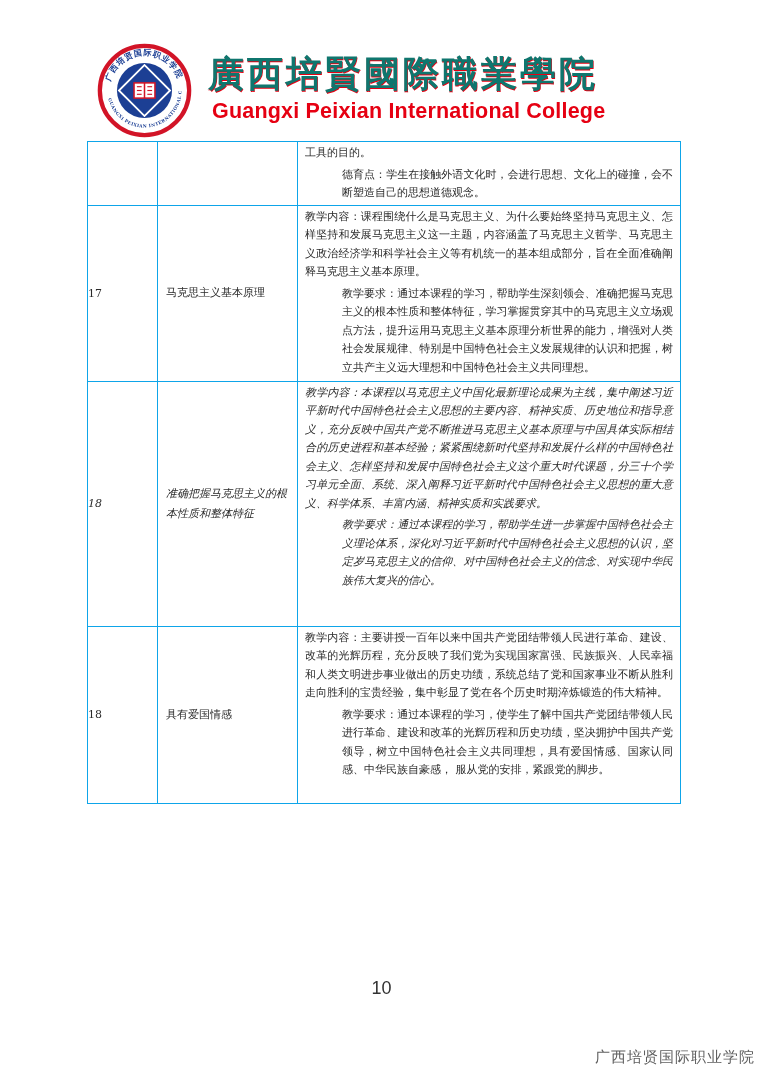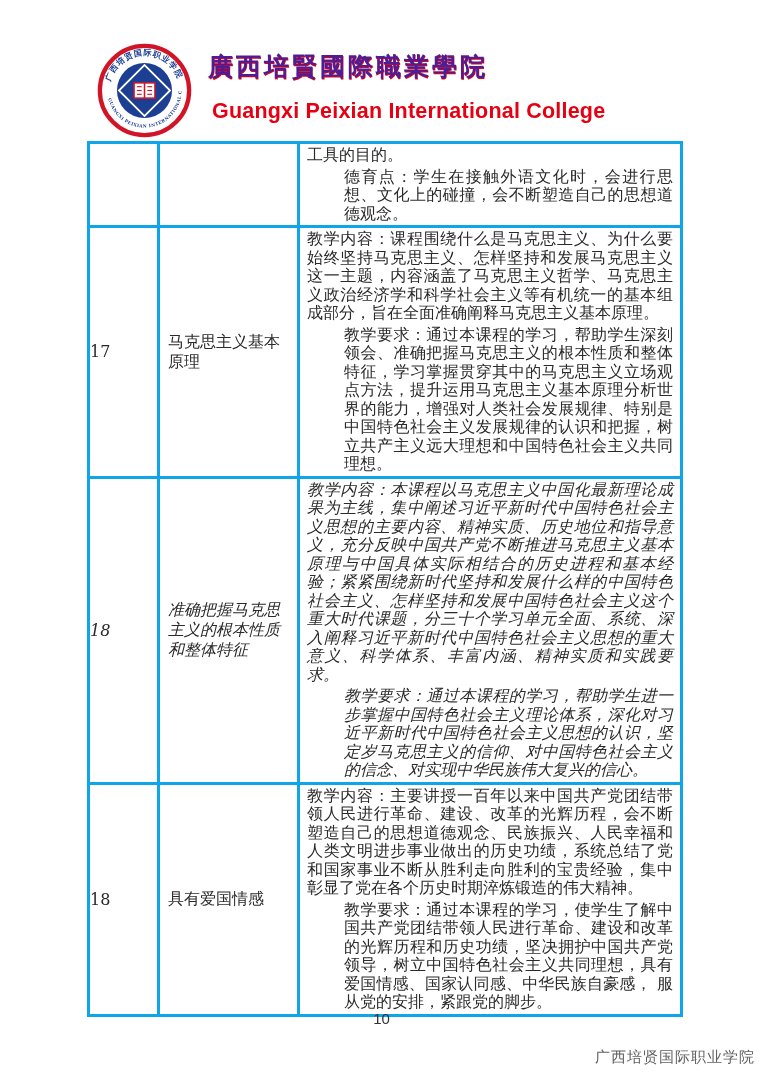--- a/index.html
+++ b/index.html
@@ -10,66 +10,65 @@
     font-family: "DejaVu Serif", "Liberation Serif", serif;
     color: #2a2a2a;
     overflow: hidden;
   }
 
   
   .header { position: absolute; left: 0; top: 0; width: 763px; height: 140px; }
   .logo-svg { position: absolute; left: 97px; top: 43px; width: 95px; height: 95px; }
   .title-zh {
     position: absolute; left: 208px; top: 50px; width: 460px;
-    font-size: 25px; font-weight: bold; color: #4c1d95;
+    font-size: 36px; font-weight: bold; color: #0f766e;
     letter-spacing: 3px; white-space: nowrap;
     font-family: "DejaVu Serif", serif;
     text-shadow: 0.6px 0.6px 0 #e60012;
   }
   .title-en {
     position: absolute; left: 212px; top: 99px; width: 460px;
     font-size: 21.5px; font-weight: bold; color: #e60012;
     font-family: "Liberation Sans", sans-serif;
     letter-spacing: 0.2px; white-space: nowrap;
   }
 
   
   .course-table {
     position: absolute; left: 87px; top: 141px;
     width: 593px;
     border-collapse: collapse;
     table-layout: fixed;
   }
   .course-table td {
-    border: 3px solid #0ea5e9;
+    border: 1px solid #0ea5e9;
     vertical-align: middle;
-    font-size: 16px;
+    font-size: 11px;
   }
   td.col-no   { width: 70px;  }
   td.col-course { width: 140px; text-align: left; line-height: 20px; padding: 2px 8px; }
   td.col-desc {
     width: 383px;
     vertical-align: top;
     text-align: justify;
     padding: 2px 7px 2px 7px;
     line-height: 18.5px;
   }
   td.col-desc p { margin: 0 0 3px 0; }
   td.col-desc p:last-child { margin-bottom: 0; margin-left: 37px; }
   tr.row-a  td { height: 55px; }
   tr.row-17 td { height: 176px; }
   tr.row-18 td { height: 245px; font-style: italic; }
   tr.row-19 td { height: 177px; }
 
   
   .page-number {
     position: absolute; left: 0; top: 978px; width: 763px;
-    text-align: center; font-size: 15px; color: #333333;
+    text-align: center; font-size: 18px; color: #333333;
     font-family: "Liberation Sans", sans-serif;
-    margin-top: 32px;
   }
   .watermark {
     position: absolute; right: 8px; top: 1048px;
     font-size: 15px; color: #5f5f5f;
     font-family: "Liberation Sans", sans-serif;
     letter-spacing: 1px; white-space: nowrap;
   }
 </style>
 </head>
 <body>
@@ -134,21 +133,21 @@
       <td class="col-course">准确把握马克思主义的根本性质和整体特征</td>
       <td class="col-desc">
         <p>教学内容：本课程以马克思主义中国化最新理论成果为主线，集中阐述习近平新时代中国特色社会主义思想的主要内容、精神实质、历史地位和指导意义，充分反映中国共产党不断推进马克思主义基本原理与中国具体实际相结合的历史进程和基本经验；紧紧围绕新时代坚持和发展什么样的中国特色社会主义、怎样坚持和发展中国特色社会主义这个重大时代课题，分三十个学习单元全面、系统、深入阐释习近平新时代中国特色社会主义思想的重大意义、科学体系、丰富内涵、精神实质和实践要求。</p>
         <p>教学要求：通过本课程的学习，帮助学生进一步掌握中国特色社会主义理论体系，深化对习近平新时代中国特色社会主义思想的认识，坚定岁马克思主义的信仰、对中国特色社会主义的信念、对实现中华民族伟大复兴的信心。</p>
       </td>
     </tr>
     <tr class="row-19">
       <td class="col-no">18</td>
       <td class="col-course">具有爱国情感</td>
       <td class="col-desc">
-        <p>教学内容：主要讲授一百年以来中国共产党团结带领人民进行革命、建设、改革的光辉历程，会不断塑造自己的思想道德观念、民族振兴、人民幸福和人类文明进步事业做出的历史功绩，系统总结了党和国家事业不断从胜利走向胜利的宝贵经验，集中彰显了党在各个历史时期淬炼锻造的伟大精神。</p>
+        <p>教学内容：主要讲授一百年以来中国共产党团结带领人民进行革命、建设、改革的光辉历程，充分反映了我们党为实现国家富强、民族振兴、人民幸福和人类文明进步事业做出的历史功绩，系统总结了党和国家事业不断从胜利走向胜利的宝贵经验，集中彰显了党在各个历史时期淬炼锻造的伟大精神。</p>
         <p>教学要求：通过本课程的学习，使学生了解中国共产党团结带领人民进行革命、建设和改革的光辉历程和历史功绩，坚决拥护中国共产党领导，树立中国特色社会主义共同理想，具有爱国情感、国家认同感、中华民族自豪感， 服从党的安排，紧跟党的脚步。</p>
       </td>
     </tr>
   </tbody>
 </table>
 
 <div class="page-number">10</div>
 <div class="watermark">广西培贤国际职业学院</div>
 
 </body></html>

